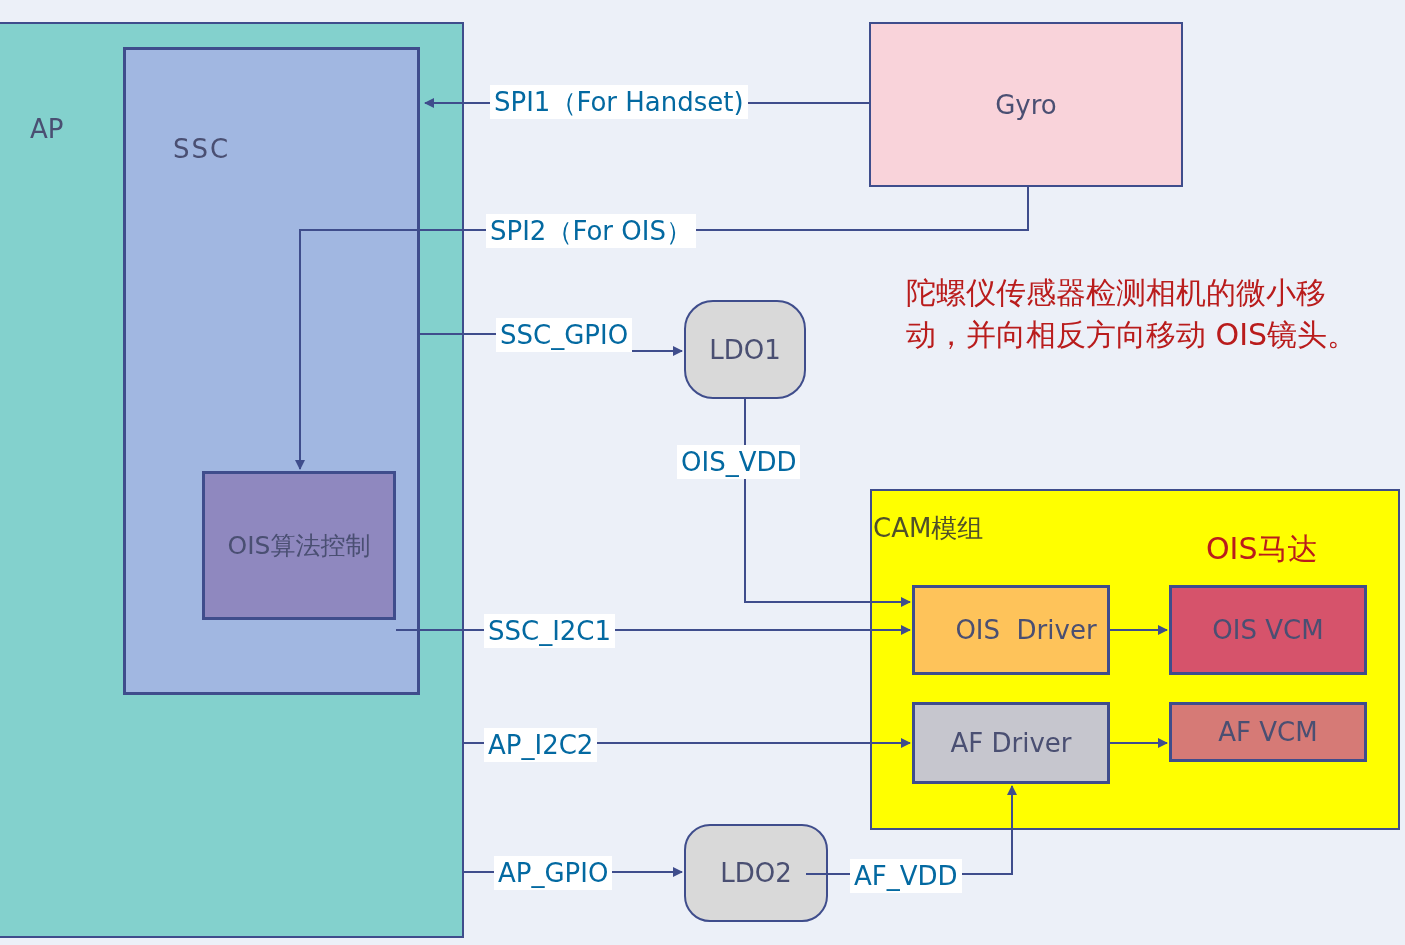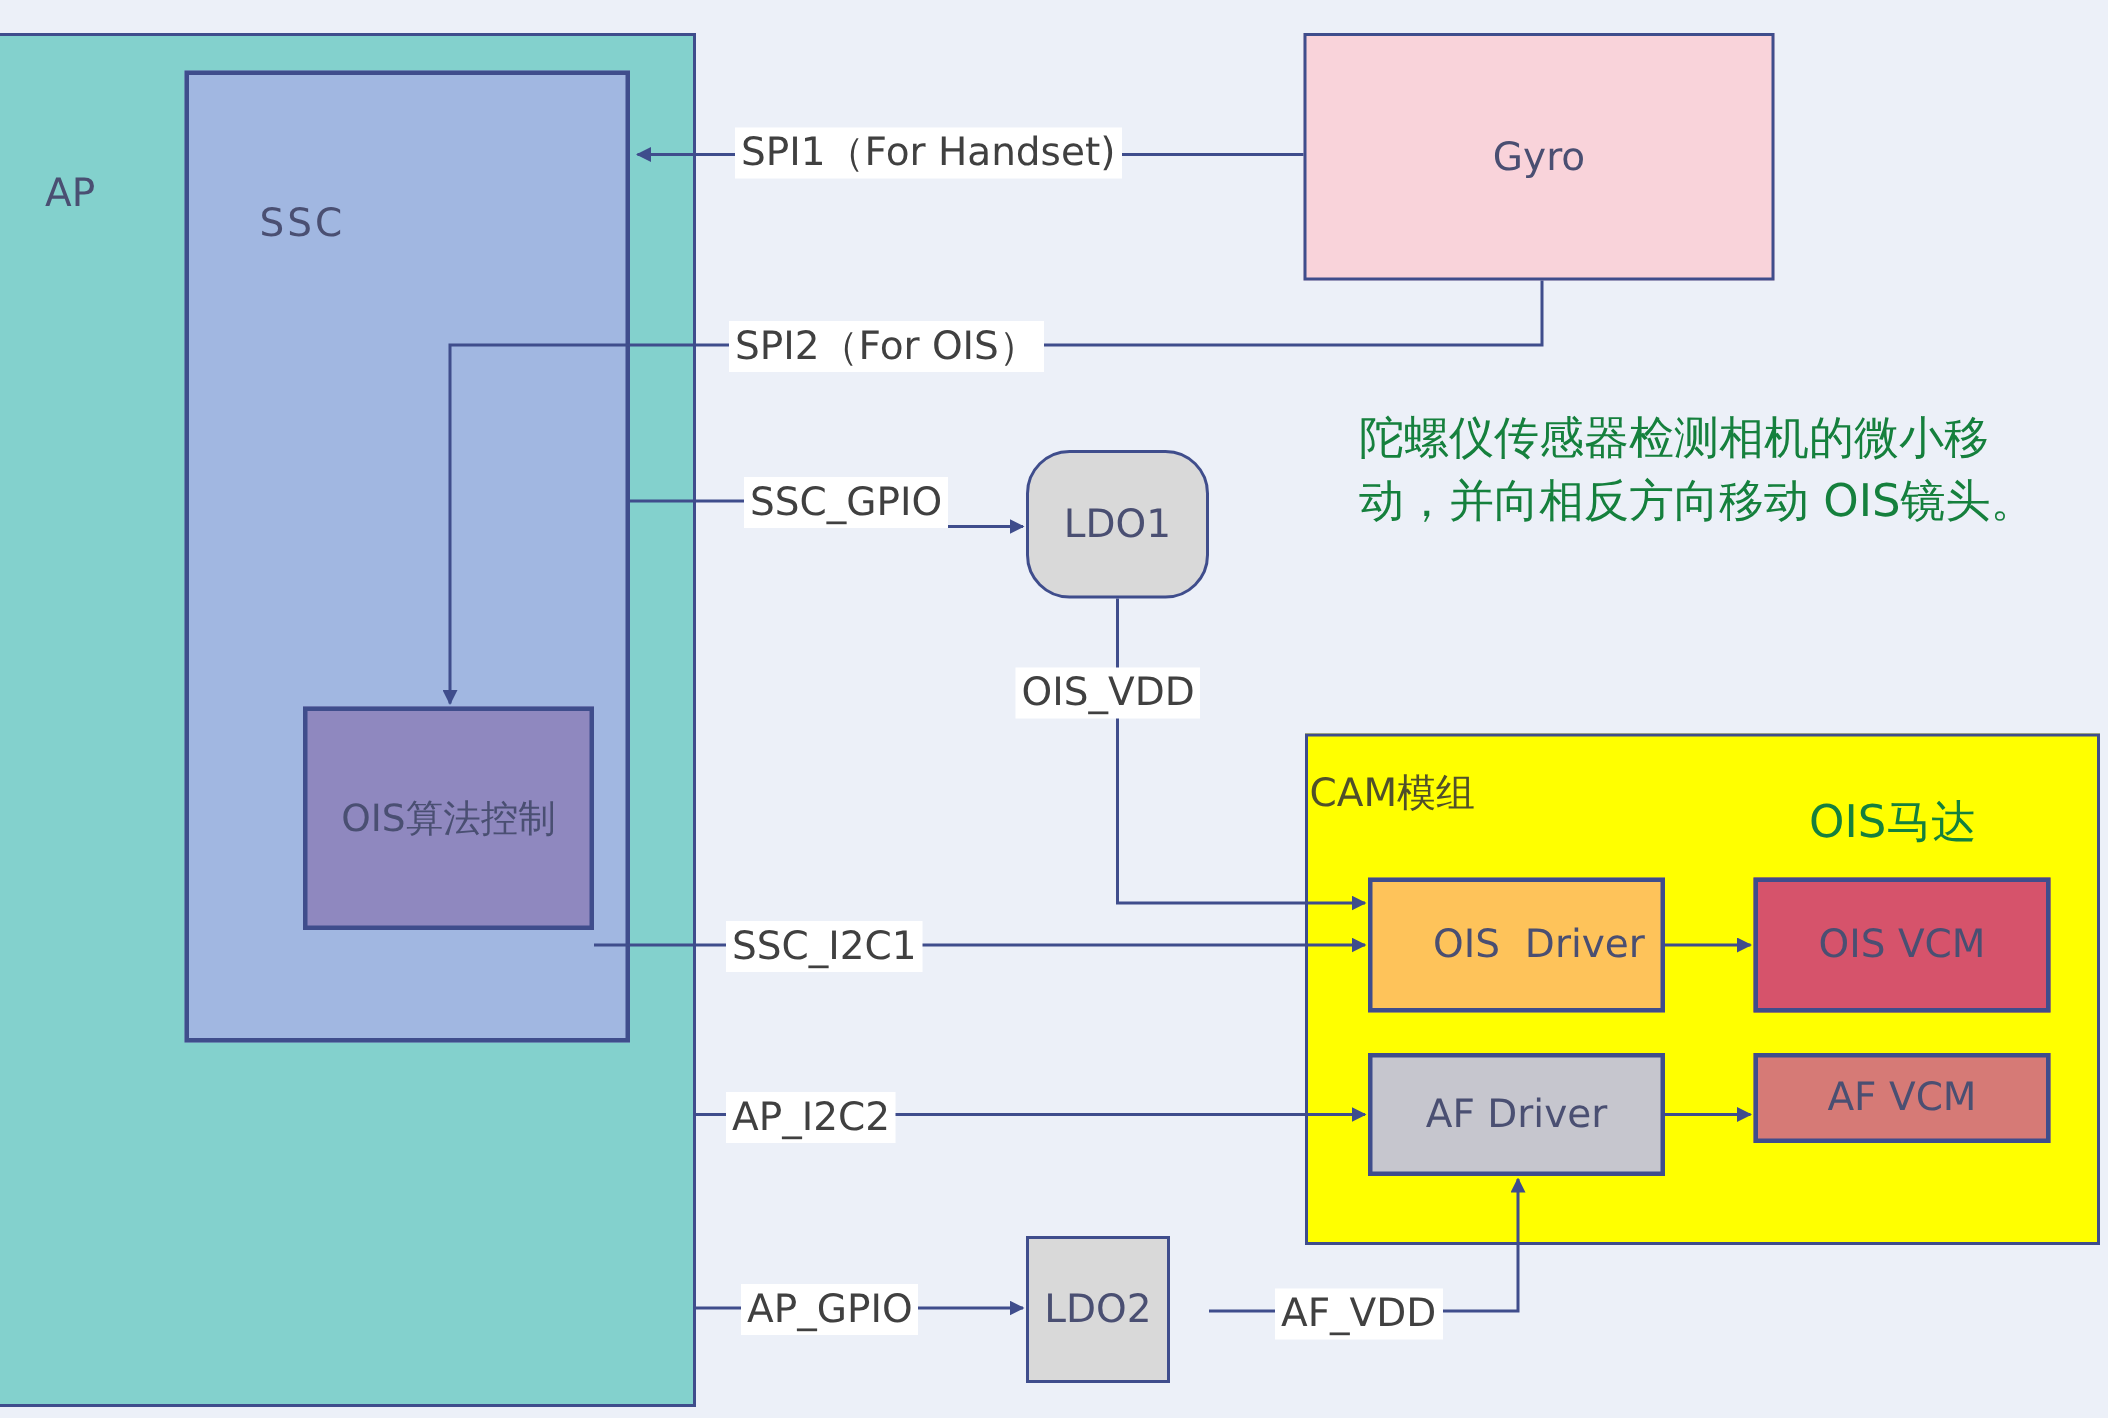--- a/index.html
+++ b/index.html
@@ -6,24 +6,24 @@
   body {
     width:1405px; height:945px; position:relative; overflow:hidden;
     background:#ecf0f8;
     font-family:"DejaVu Sans", sans-serif;
   }
   #diagram { position:absolute; left:0; top:0; width:1405px; height:945px; }
   .box { position:absolute; box-sizing:border-box; border:3px solid #3f4d8c; }
   .box-label { position:absolute; color:#4a4f72; font-size:26px; white-space:nowrap; }
   .centered { display:flex; align-items:center; justify-content:center; }
   .sig {
-    position:absolute; background:#ffffff; color:#404040; font-size:26px;
+    position:absolute; background:#ffffff; color:#0369a1; font-size:26px;
     padding:2px 4px; white-space:nowrap; line-height:30px;
   }
-  .note { position:absolute; color:#15803d; font-size:30px; line-height:38px; white-space:nowrap; }
+  .note { position:absolute; color:#b91c1c; font-size:30px; line-height:38px; white-space:nowrap; }
 </style>
 </head>
 <body>
 
 <div id="diagram">
 
   <div class="box" style="left:-3px;top:22px;width:467px;height:916px;background:#83d1cd;border-width:2px;"></div>
   <div class="box-label" style="left:30px;top:114px;">AP</div>
 
   <div class="box" style="left:123px;top:47px;width:297px;height:648px;background:#a1b7e1;"></div>
@@ -34,21 +34,21 @@
   </div>
 
   <div class="box centered" style="left:869px;top:22px;width:314px;height:165px;background:#f9d3da;border-width:2px;">
     <span class="box-label" style="position:static;">Gyro</span>
   </div>
 
   <div class="box centered" style="left:684px;top:300px;width:122px;height:99px;background:#d9d9d9;border-width:2px;border-radius:29px;">
     <span class="box-label" style="position:static;">LDO1</span>
   </div>
 
-  <div class="box centered" style="left:684px;top:824px;width:96px;height:98px;background:#d9d9d9;border-width:2px;">
+  <div class="box centered" style="left:684px;top:824px;width:144px;height:98px;background:#d9d9d9;border-width:2px;border-radius:26px;">
     <span class="box-label" style="position:static;">LDO2</span>
   </div>
 
   <div class="box" style="left:870px;top:489px;width:530px;height:341px;background:#ffff00;border-width:2px;"></div>
   <div class="box-label" style="left:873px;top:511px;color:#50502a;">CAM模组</div>
   <div class="note" style="left:1206px;top:530px;font-size:30px;">OIS马达</div>
 
   <div class="box centered" style="left:912px;top:585px;width:198px;height:90px;background:#fec35a;padding-left:30px;">
     <span class="box-label" style="position:static;white-space:pre;">OIS  Driver</span>
   </div>

